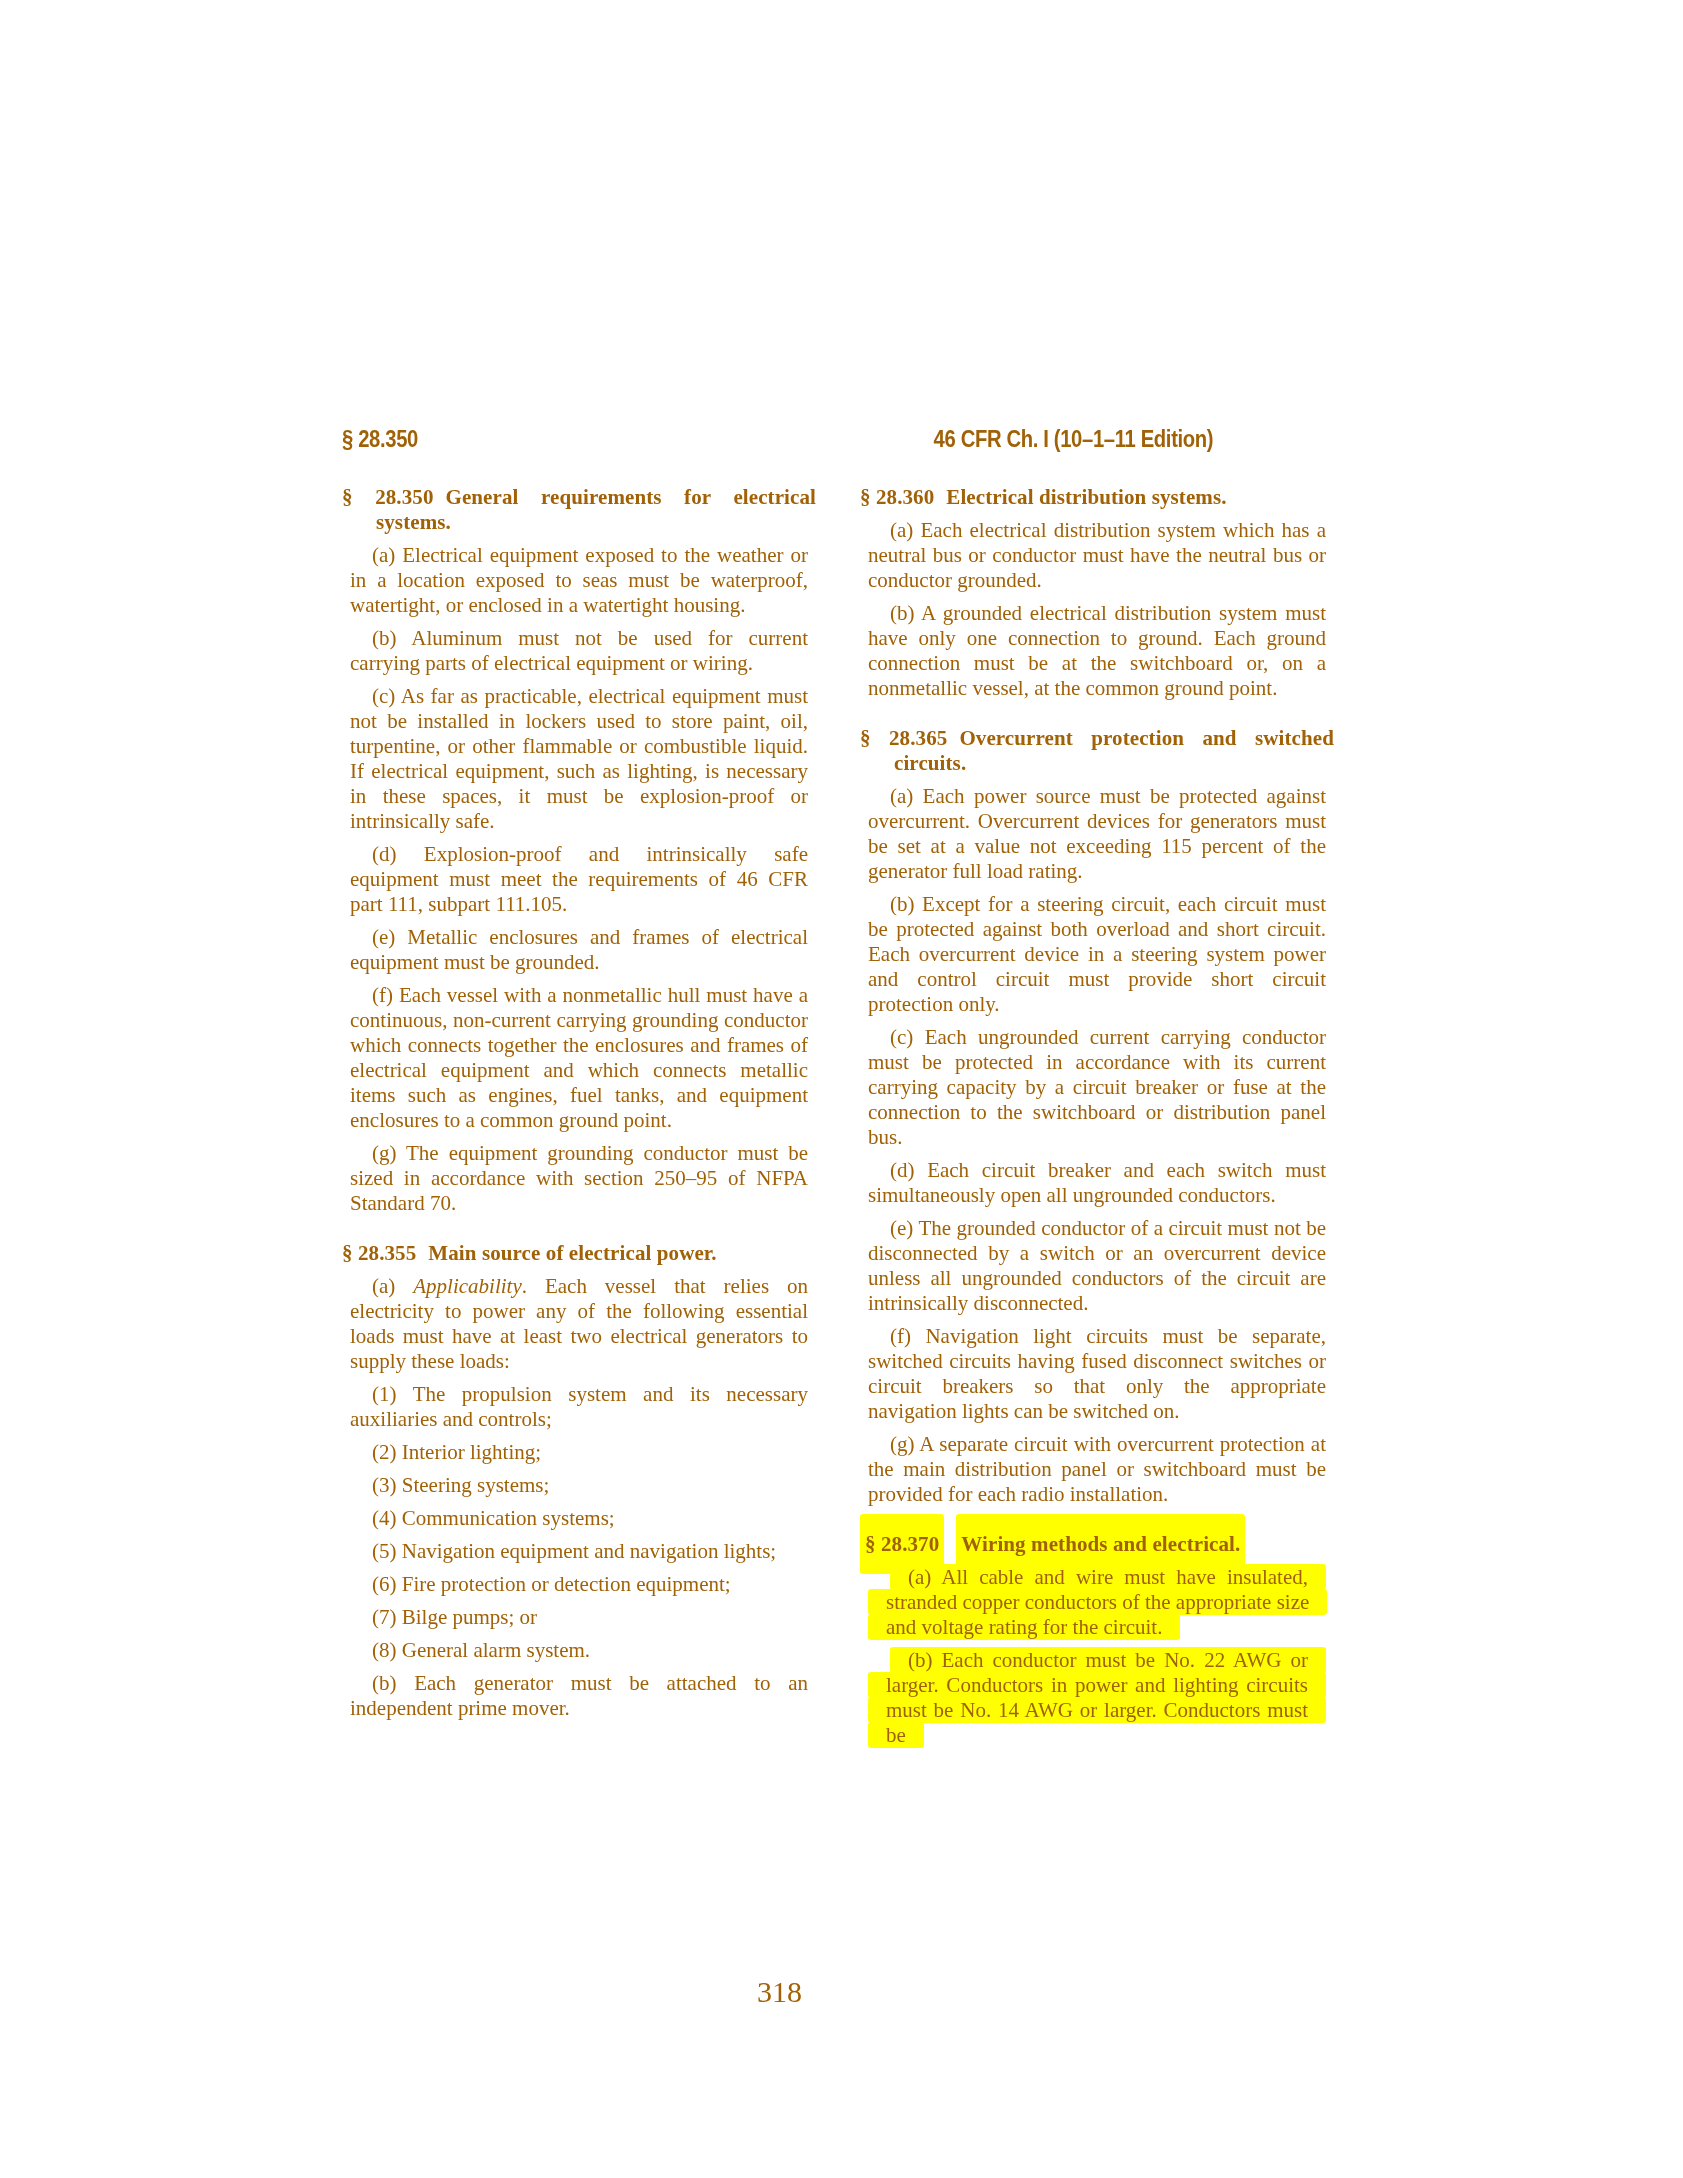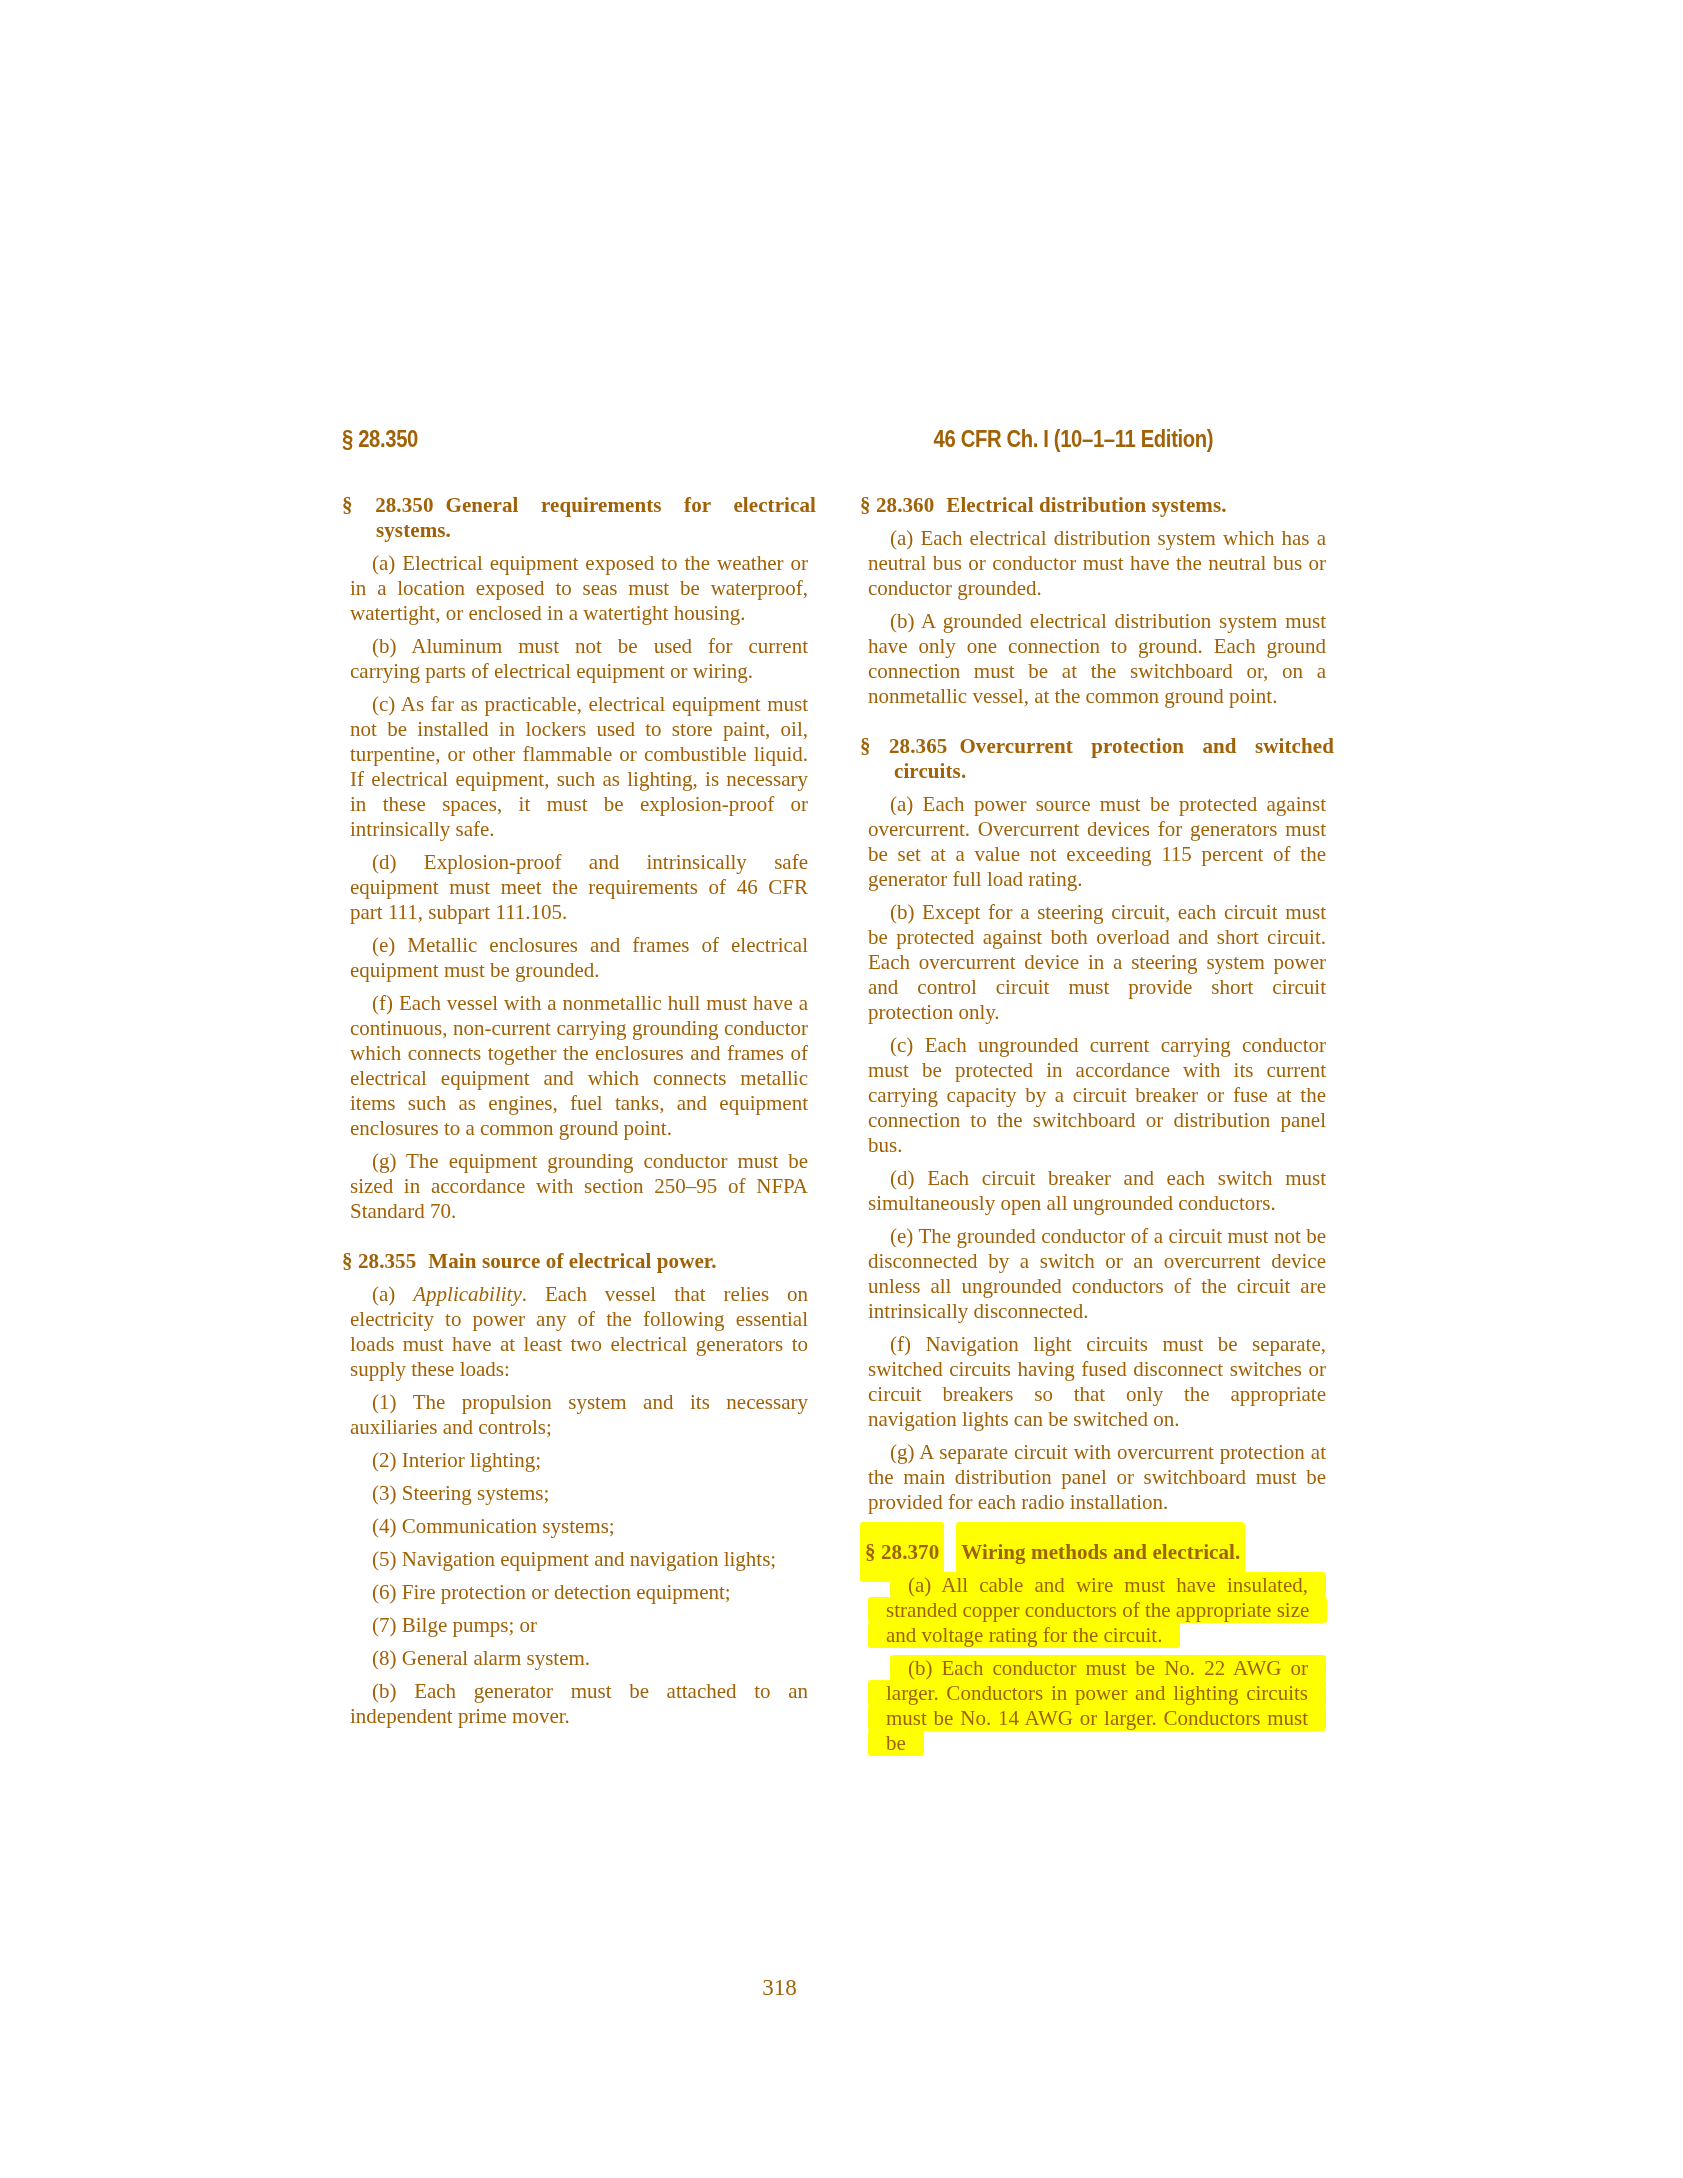--- a/index.html
+++ b/index.html
@@ -55,21 +55,21 @@
     font-weight: bold;
     font-size: 21px;
     line-height: 25px;
     margin: 0 0 4px 0;
     padding-left: 34px;
     text-indent: -34px;
     text-align: justify;
     text-align-last: left;
     letter-spacing: 0.1px;
   }
-  .sec-head.first { margin-top: 8px; }
+  .sec-head.first { margin-top: 0; }
   .sec-head .secno {
     margin-right: 12px;
     white-space: nowrap;
   }
   .sec-head-spacer { height: 17px; }
 
   
   p.para {
     margin: 8px;
     font-size: 21px;
@@ -91,21 +91,21 @@
   }
   .sec-head .hl { padding: 18px 5px; }
 
   
   .folio {
     position: absolute;
     left: 0;
     top: 1975px;
     width: 1559px;
     text-align: center;
-    font-size: 23px;
+    font-size: 30px;
   }
 </style>
 </head>
 <body>
 
 <div class="page">
 
   <div class="running-head">
     <span class="rh-left">§ 28.350</span>
     <span class="rh-right">46 CFR Ch. I (10–1–11 Edition)</span>

